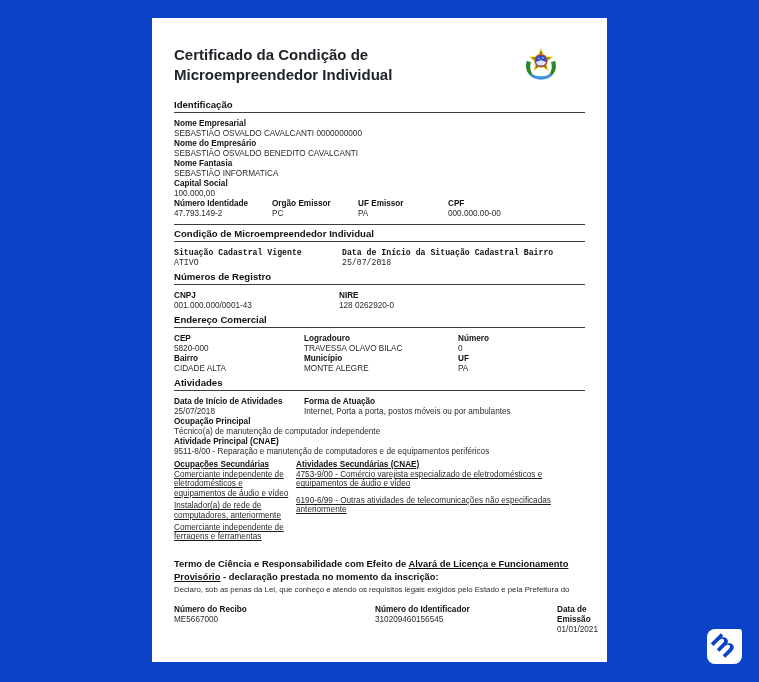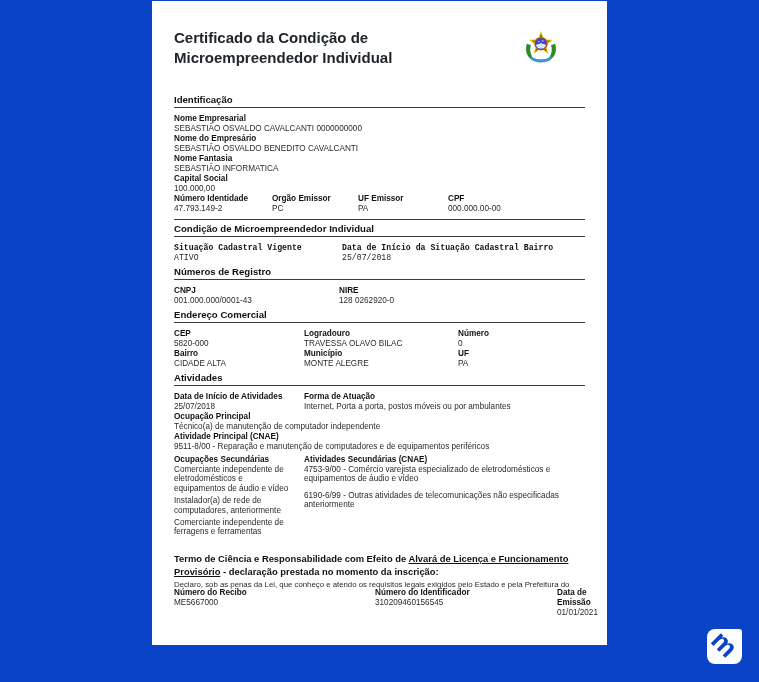--- a/index.html
+++ b/index.html
@@ -1,43 +1,43 @@
 <!DOCTYPE html>
 <html><head>
 <meta charset="utf-8">
 <style>
   * { margin:0; padding:0; box-sizing:border-box; }
   html,body { width:759px; height:682px; overflow:hidden; }
   body { background:#0a43c7; font-family:"Liberation Sans","DejaVu Sans",sans-serif; position:relative; }
 
   .page {
-    position:absolute; left:152px; top:1px; width:455px; height:644px;
+    position:absolute; left:152px; top:18px; width:455px; height:644px;
     background:#ffffff; padding:27px 22px 0 22px; overflow:hidden; color:#1c1c1c;
   }
 
   .doc-header { display:flex; justify-content:space-between; align-items:flex-start; min-height:44px; }
   .doc-title { font-size:15px; line-height:20px; font-weight:700; color:#20242b; max-width:250px; letter-spacing:0; }
   .coat { margin-right:24px; margin-top:-2px; }
 
   .sec-h {
     font-size:9.6px; font-weight:700; color:#111;
     padding-bottom:2px; border-bottom:1.4px solid #3d3d3d; margin-top:3px; margin-bottom:6px;
   }
-  .sec-h.first { margin-top:22px; }
+  .sec-h.first { margin-top:10px; }
   .divider { border-bottom:1.4px solid #3d3d3d; margin-top:5px; }
 
   .flabel { font-size:8.2px; font-weight:700; color:#111; line-height:10px; }
   .fvalue { font-size:8.2px; color:#2a2a2a; line-height:10px; }
 
   .grid4 { display:grid; grid-template-columns:98px 86px 90px 1fr; }
   .grid2a { display:grid; grid-template-columns:168px 1fr;font-family:Liberation Mono, monospace; }
   .grid2b { display:grid; grid-template-columns:165px 1fr; }
   .grid3addr { display:grid; grid-template-columns:130px 154px 1fr; }
   .grid2act { display:grid; grid-template-columns:130px 1fr; }
-  .grid2sec { display:grid; grid-template-columns:122px 1fr; column-gap:8px; margin-top:2px; }
+  .grid2sec { display:grid; grid-template-columns:122px 1fr; margin-top:2px;text-decoration:underline; }
   .gridfoot { display:grid; grid-template-columns:181px 162px 1fr;gap:20px; }
 
   .sec-col-h { font-size:8.2px; font-weight:700; color:#111; line-height:11px; }
   .sec-item { font-size:8.2px; color:#2a2a2a; line-height:9.4px; margin-bottom:3px; }
   .sec-item-r { font-size:8.2px; color:#2a2a2a; line-height:9.4px; margin-bottom:7px; }
 
   .termo { margin-top:12px; }
   .termo-h { font-size:9.4px; font-weight:700; line-height:13px; color:#111; }
   .termo-h .u { text-decoration:underline; }
   .termo-body { margin-top:2px; font-size:7.8px; line-height:10px; color:#2a2a2a; white-space:nowrap; }

